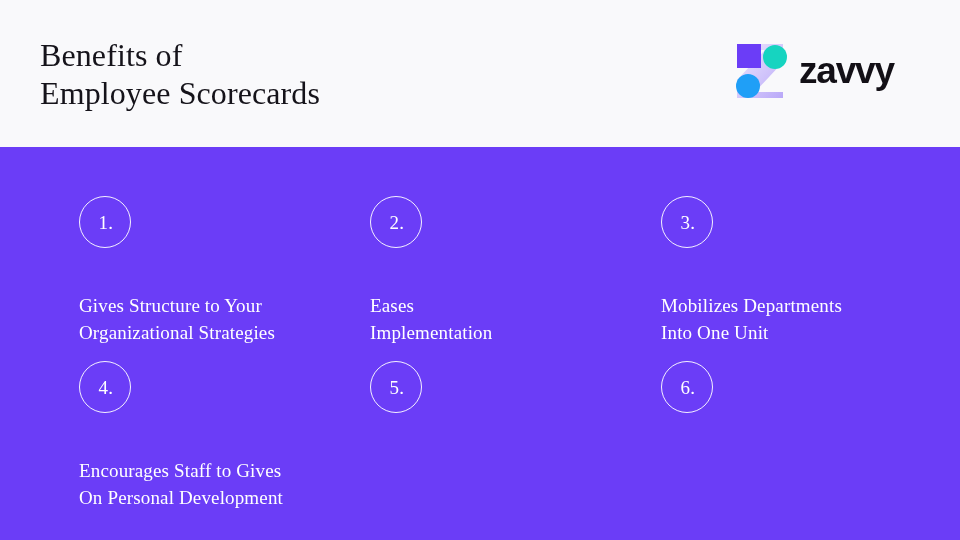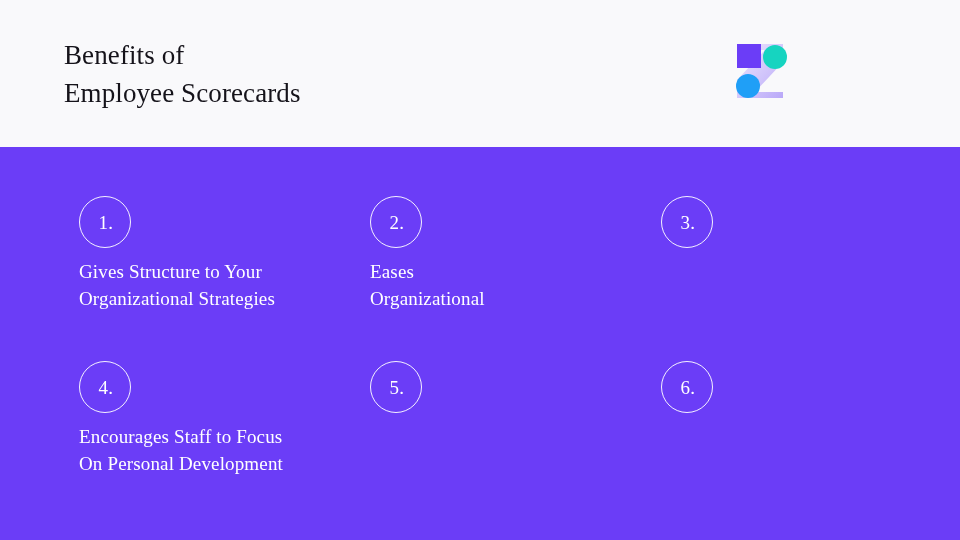--- a/index.html
+++ b/index.html
@@ -22,23 +22,23 @@
 
   
   .header {
     position:absolute;
     left:0; top:0;
     width:960px; height:147px;
     background:#f9f9fb;
   }
   .title {
     position:absolute;
-    left:64px; top:36px;
+    left:40px; top:36px;
     font-family:"Liberation Serif", serif;
-    font-size:27px;
+    font-size:32px;
     line-height:38px;
     color:#15131a;
     letter-spacing:0.1px;
     white-space:pre-line;
   }
 
   
   .logo {
     position:absolute;
     left:731px; top:42px;
@@ -82,21 +82,21 @@
     align-items:center;
     justify-content:center;
     color:#ffffff;
     font-family:"Liberation Serif", serif;
     font-size:19px;
     line-height:1;
     letter-spacing:0.3px;
     padding-left:2px;
   }
   .label {
-    margin-top:10px;
+    margin-top:44px;
     font-family:"Liberation Serif", serif;
     font-size:19px;
     line-height:27px;
     color:#ffffff;
     white-space:pre-line;
     letter-spacing:0.15px;
   }
 </style>
 </head>
 <body>
@@ -120,44 +120,47 @@
 
           <path d="M6 2 H52 V20 L24 50 H52 V56 H6 V38 L34 8 H6 Z" fill="url(#zgrad)"></path>
 
           <rect x="6" y="2" width="24" height="24" fill="#6b3df7"></rect>
 
           <circle cx="44" cy="15" r="12" fill="#16d4c0"></circle>
 
           <circle cx="17" cy="44" r="12" fill="#1f9ff7"></circle>
         </svg>
       </div>
+      <div class="logo-word">zavvy</div>
     </div>
   </div>
 
   <div class="grid">
 
     <div class="item item-c1 item-r1">
       <div class="badge">1.</div>
       <div class="label">Gives Structure to Your
 Organizational Strategies</div>
     </div>
 
     <div class="item item-c2 item-r1">
       <div class="badge">2.</div>
       <div class="label">Eases
-Organizational</div>
+Implementation</div>
     </div>
 
     <div class="item item-c3 item-r1">
       <div class="badge">3.</div>
+      <div class="label">Mobilizes Departments
+Into One Unit</div>
     </div>
 
     <div class="item item-c1 item-r2">
       <div class="badge">4.</div>
-      <div class="label">Encourages Staff to Focus
+      <div class="label">Encourages Staff to Gives
 On Personal Development</div>
     </div>
 
     <div class="item item-c2 item-r2">
       <div class="badge">5.</div>
     </div>
 
     <div class="item item-c3 item-r2">
       <div class="badge">6.</div>
     </div>

